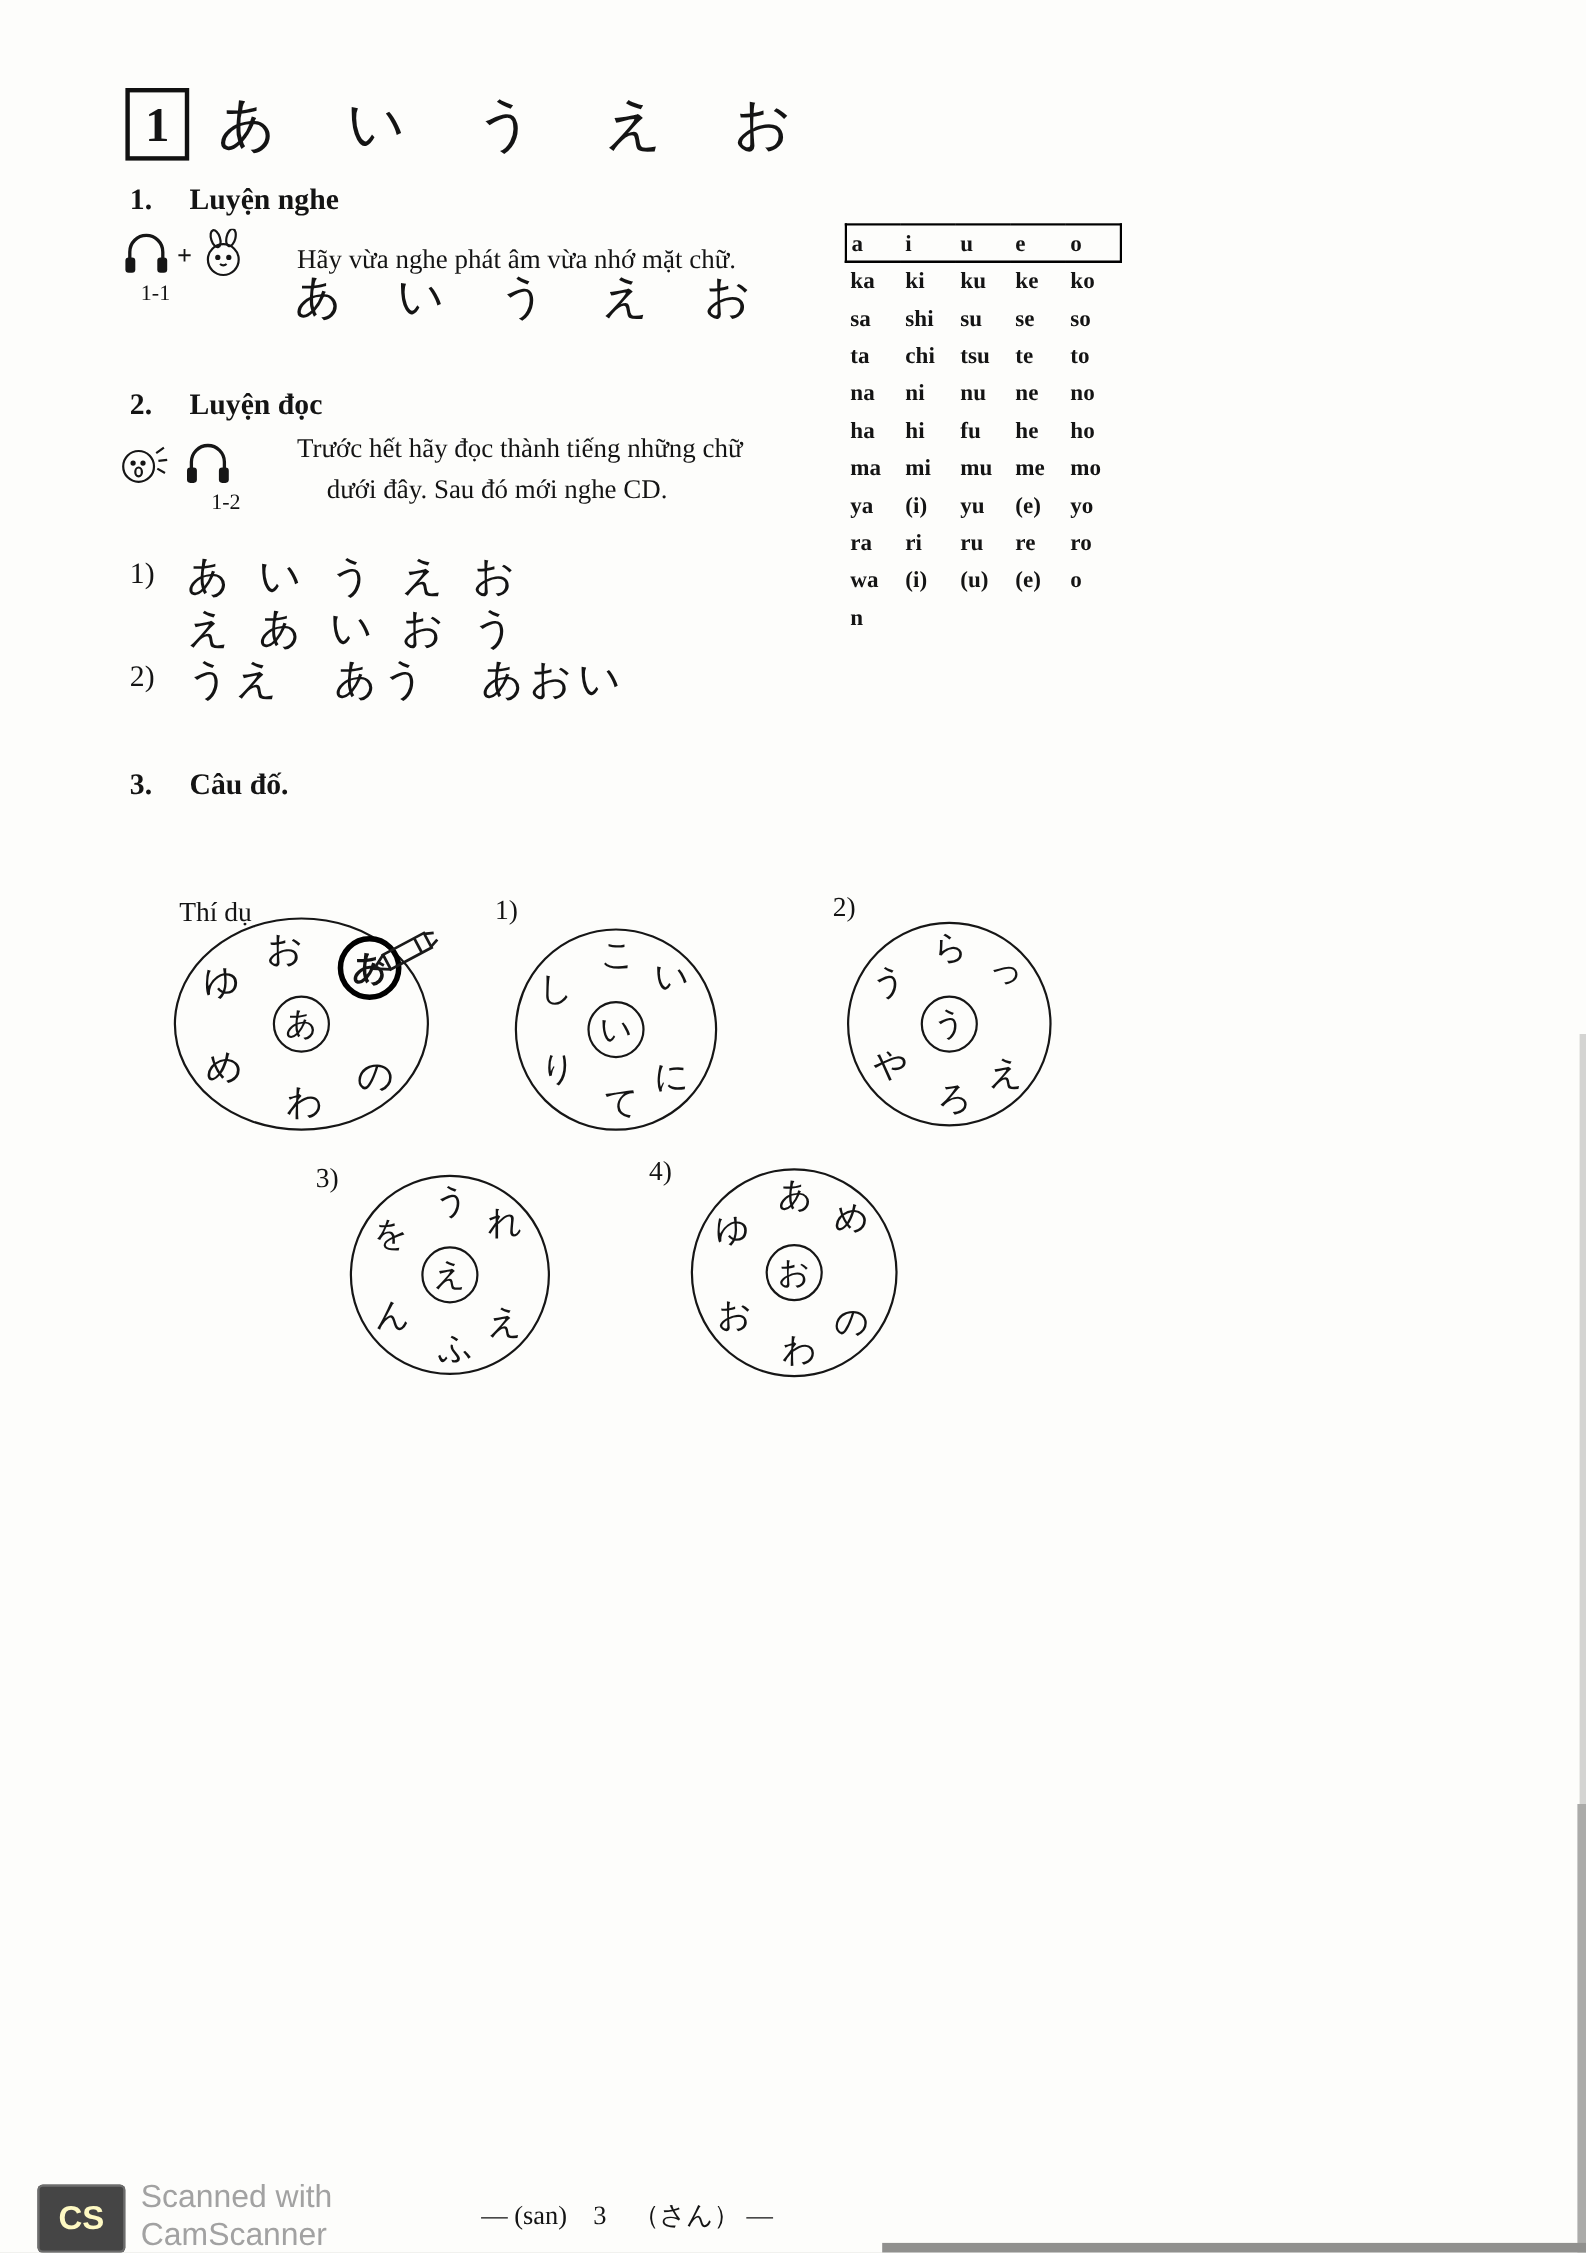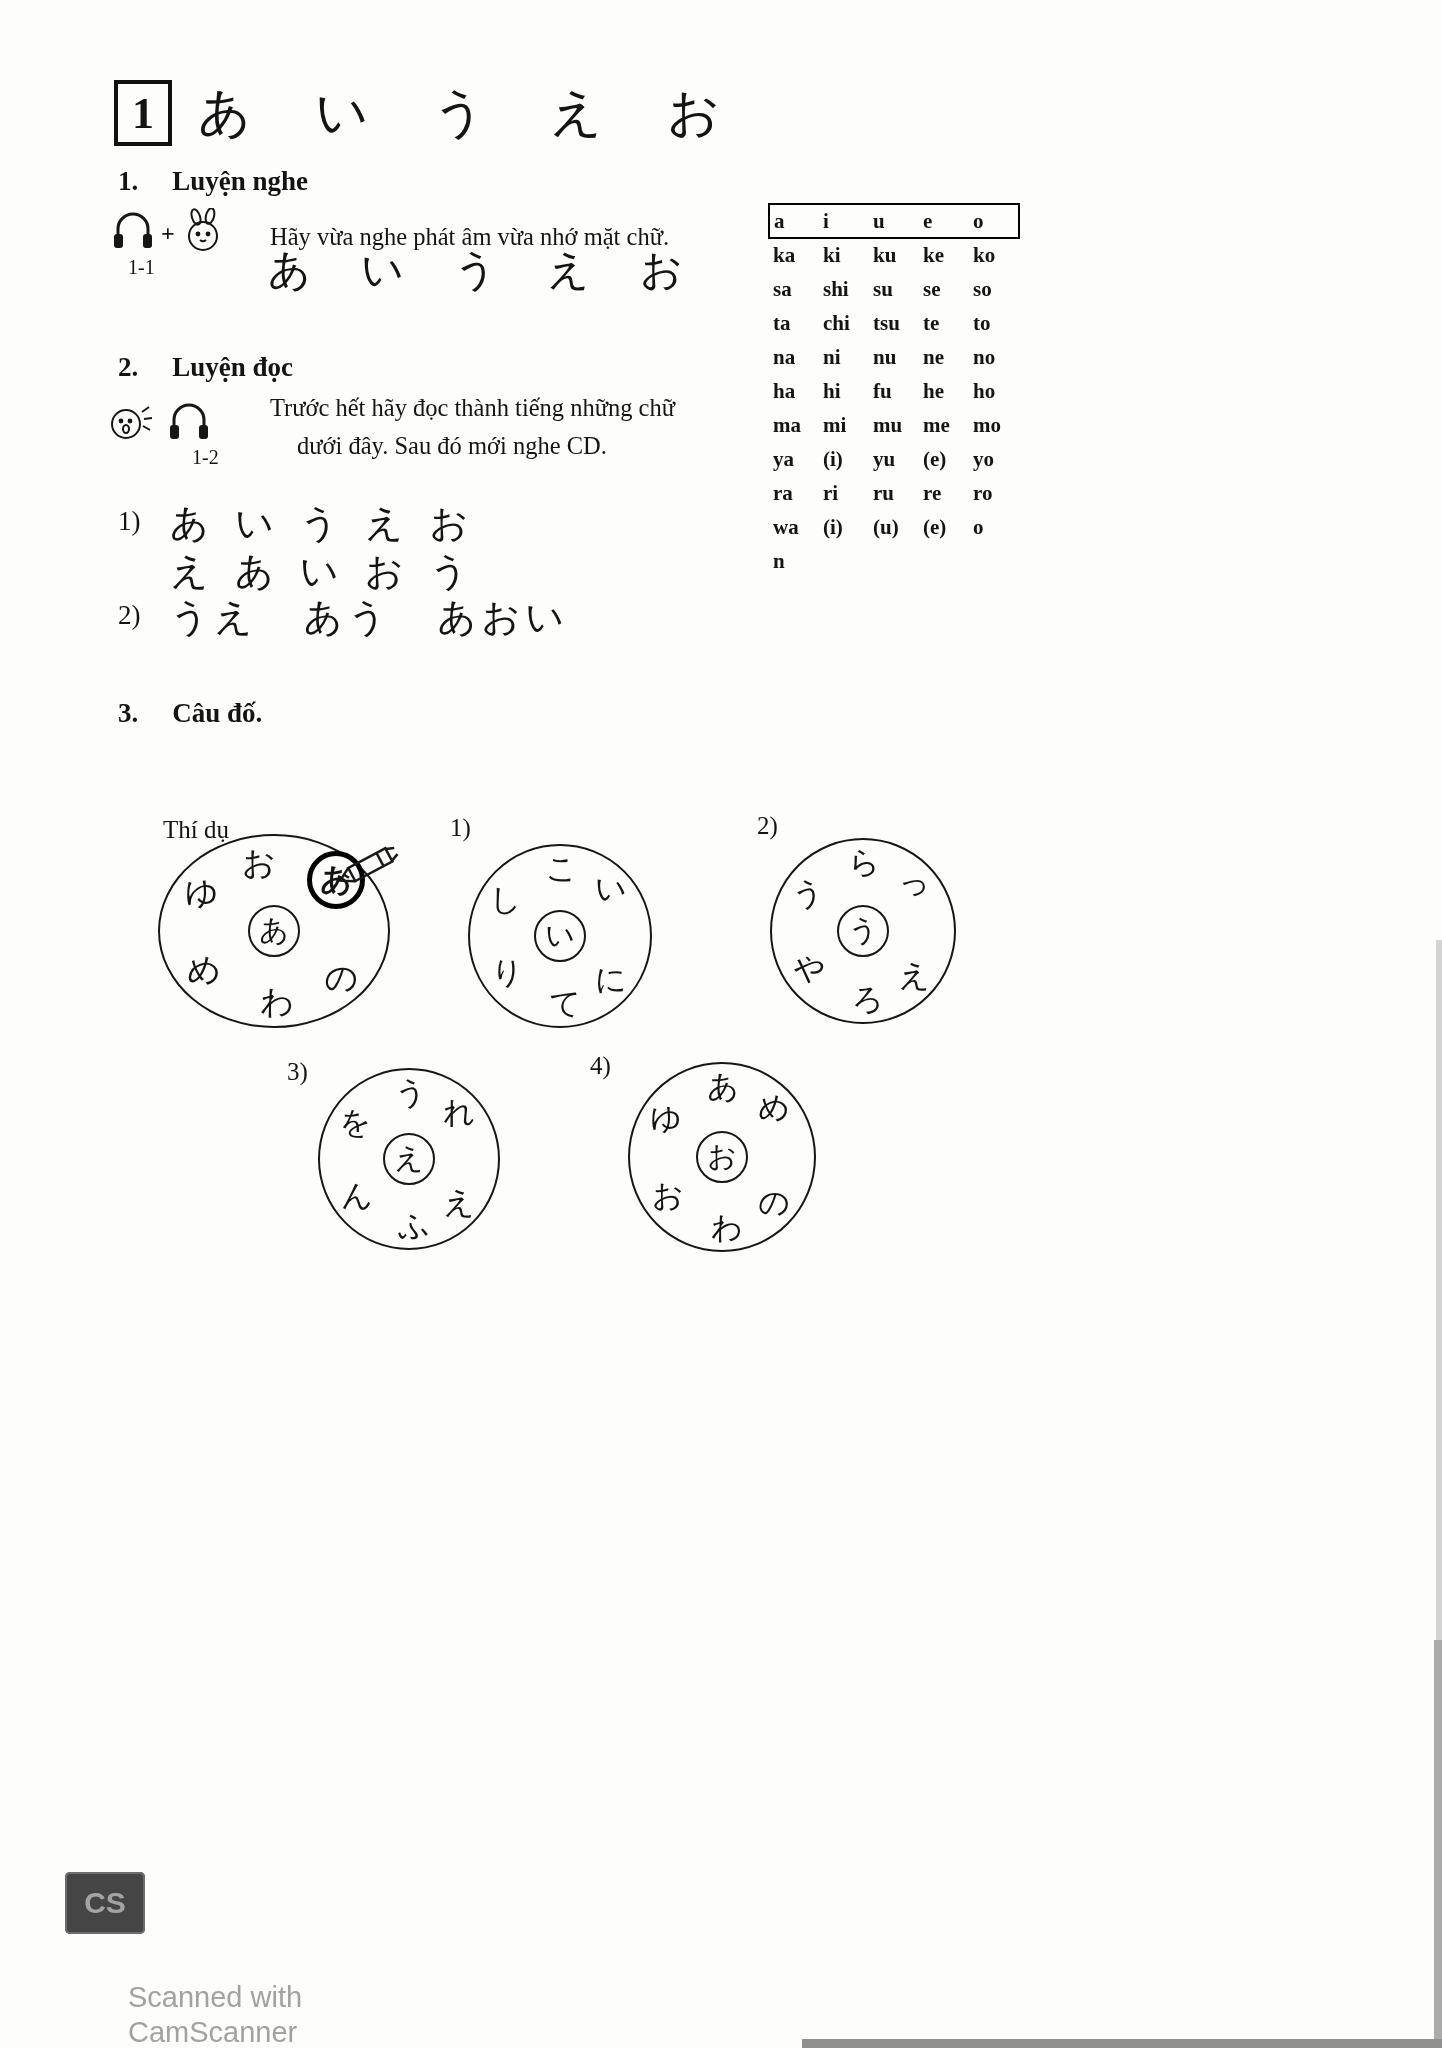--- a/index.html
+++ b/index.html
@@ -58,24 +58,24 @@
   }
   .answer-ring {
     position:absolute; top:8%; right:10%;
     width:58px; height:58px; border:5.5px solid #000; border-radius:50%;
     display:grid; place-items:center; font-size:31px; font-weight:bold;
   }
   .example .rc { font-size:33px; }
 
   
   .cs-logo {
-    left:34px; top:1872px; width:80px; height:62px; background:#454545;
+    left:34px; top:1986px; width:80px; height:62px; background:#454545;
     border-radius:5px; display:grid; place-items:center;
     box-shadow:inset 0 0 0 2px #6d6d6d;
-    color:#a3a3a3; font-family:"Liberation Sans",sans-serif; font-size:30px; font-weight:bold;margin-left:31px;
+    color:#fef9c3; font-family:"Liberation Sans",sans-serif; font-size:30px; font-weight:bold;
   }
   .scan-text {
     left:128px; top:1980px; color:#a2a2a2; font-size:29px; line-height:1.22;
     font-family:"Liberation Sans",sans-serif;
   }
   .page-label { left:0; top:1998px; width:1140px; text-align:center; font-size:24px; white-space:pre; }
 
   
   .edge-r1 { right:0; top:940px; width:6px; height:700px; background:#d4d4d2; }
   .edge-r2 { right:0; top:1640px; width:8px; height:408px; background:#ababa9; }
@@ -342,18 +342,19 @@
     <span class="center-circle">お</span>
   </div>
 
   <div class="abs cs-logo">
     <span>CS</span>
   </div>
   <div class="abs scan-text">
     <div>Scanned with</div>
     <div>CamScanner</div>
   </div>
+  <div class="abs page-label">— (san)    3    （さん） —</div>
 
   <div class="abs edge-r1"></div>
   <div class="abs edge-r2"></div>
   <div class="abs edge-b"></div>
 
 </div>
 
 </body></html>

